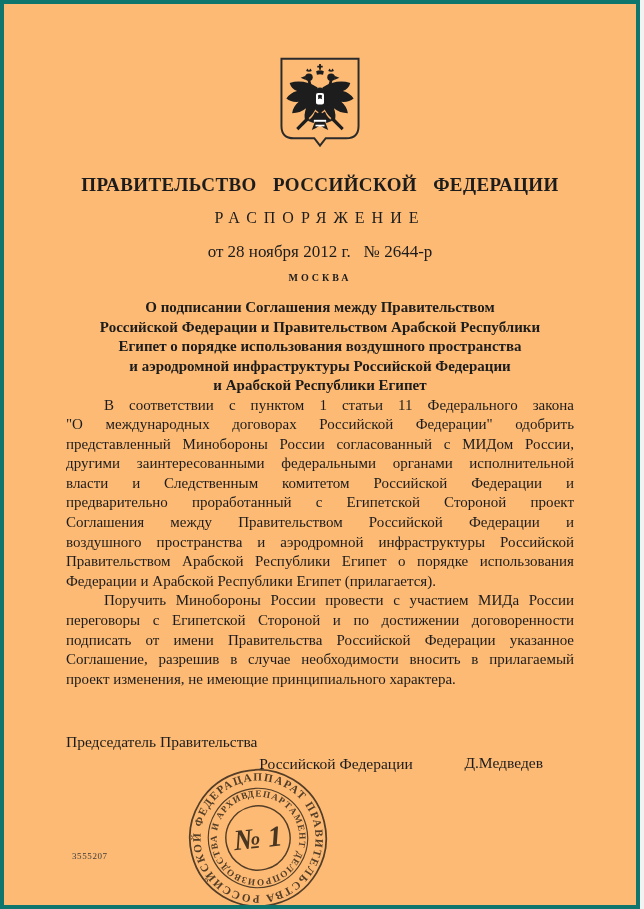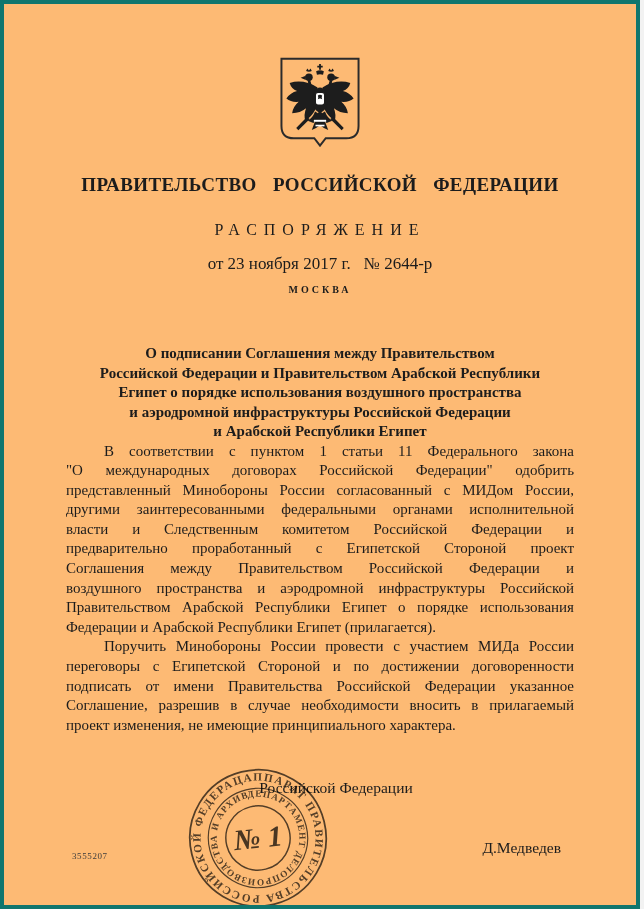--- a/index.html
+++ b/index.html
@@ -22,40 +22,40 @@
 
   .org-name {
     margin-top:24px;
     text-align:center;
     font-weight:bold;
     font-size:19px;
     word-spacing:11px;
     letter-spacing:0.4px;
   }
   .doc-type {
-    margin-top:25px;
+    margin-top:13px;
     text-align:center;
     font-size:16px;
     letter-spacing:7px;
   }
   .date-line {
     margin-top:15px;
     text-align:center;
     font-size:17px;
   }
   .date-line .num { margin-left:13px; }
   .city {
     margin-top:10px;
     text-align:center;
     font-size:10px;
     letter-spacing:3px;
     font-weight:700;
   }
   .title {
-    margin-top:49px;
+    margin-top:15px;
     padding:0 64px;
     font-weight:bold;
     font-size:15px;
     line-height:19.5px;
   }
   .title .line { text-align:center; }
 
   .para {
     padding:0 62px;
     font-size:15px;
@@ -66,21 +66,21 @@
   .para .line.indent { text-indent:38px; }
 
   .signature {
     position:relative;
     margin-top:43px;
     padding:0 62px;
     font-size:15.5px;
     line-height:19px;
   }
   .sig-line2 { margin-left:32px; margin-top:3px;text-align:center; }
-  .sig-name { position:absolute; right:75px; top:21px;margin-top:39px; }
+  .sig-name { position:absolute; right:93px; top:21px; }
 
   .stamp {
     position:absolute;
     left:181px; top:761px;
     width:146px; height:146px;
     transform:rotate(-14deg);
     opacity:0.87;
     mix-blend-mode:multiply;
   }
   .stamp svg { display:block; }
@@ -147,21 +147,21 @@
 
         <rect x="44.4" y="38" width="11.2" height="15.5" rx="3.2" fill="#fefefe" stroke="#1d1d1d" stroke-width="1.4"></rect>
         <path d="M47.4,42 q2.6,-2 5.2,0 q-1,2.2 0,4.4 q-2.6,-1.6 -5.2,0 q1,-2.2 0,-4.4 Z"></path>
       </g>
     </svg>
   </div>
 
   <div class="org-name">ПРАВИТЕЛЬСТВО РОССИЙСКОЙ ФЕДЕРАЦИИ</div>
   <div class="doc-type">РАСПОРЯЖЕНИЕ</div>
   <div class="date-line">
-    <span>от 23 ноября 2017 г.</span><span class="num">№ 2644-р</span>
+    <span>от 28 ноября 2012 г.</span><span class="num">№ 2644-р</span>
   </div>
   <div class="city">МОСКВА</div>
 
   <div class="title">
       <div class="line">О подписании Соглашения между Правительством</div>
       <div class="line">Российской Федерации и Правительством Арабской Республики</div>
       <div class="line">Египет о порядке использования воздушного пространства</div>
       <div class="line">и аэродромной инфраструктуры Российской Федерации</div>
       <div class="line last">и Арабской Республики Египет</div>
     </div>
@@ -180,20 +180,21 @@
     </div>
   <div class="para">
       <div class="line indent">Поручить Минобороны России провести с участием МИДа России</div>
       <div class="line">переговоры с Египетской Стороной и по достижении договоренности</div>
       <div class="line">подписать от имени Правительства Российской Федерации указанное</div>
       <div class="line">Соглашение, разрешив в случае необходимости вносить в прилагаемый</div>
       <div class="line last">проект изменения, не имеющие принципиального характера.</div>
     </div>
 
   <div class="signature">
+    <div>Председатель Правительства</div>
     <div class="sig-line2">Российской Федерации</div>
     <div class="sig-name">Д.Медведев</div>
   </div>
 
   <div class="stamp">
     <svg viewBox="-75 -75 150 150" width="146" height="146">
       <defs>
         <path id="oring" d="M 0,-59 A 59,59 0 1 1 -0.05,-59"></path>
         <path id="iring" d="M 0,-42.5 A 42.5,42.5 0 1 1 -0.05,-42.5"></path>
       </defs>

